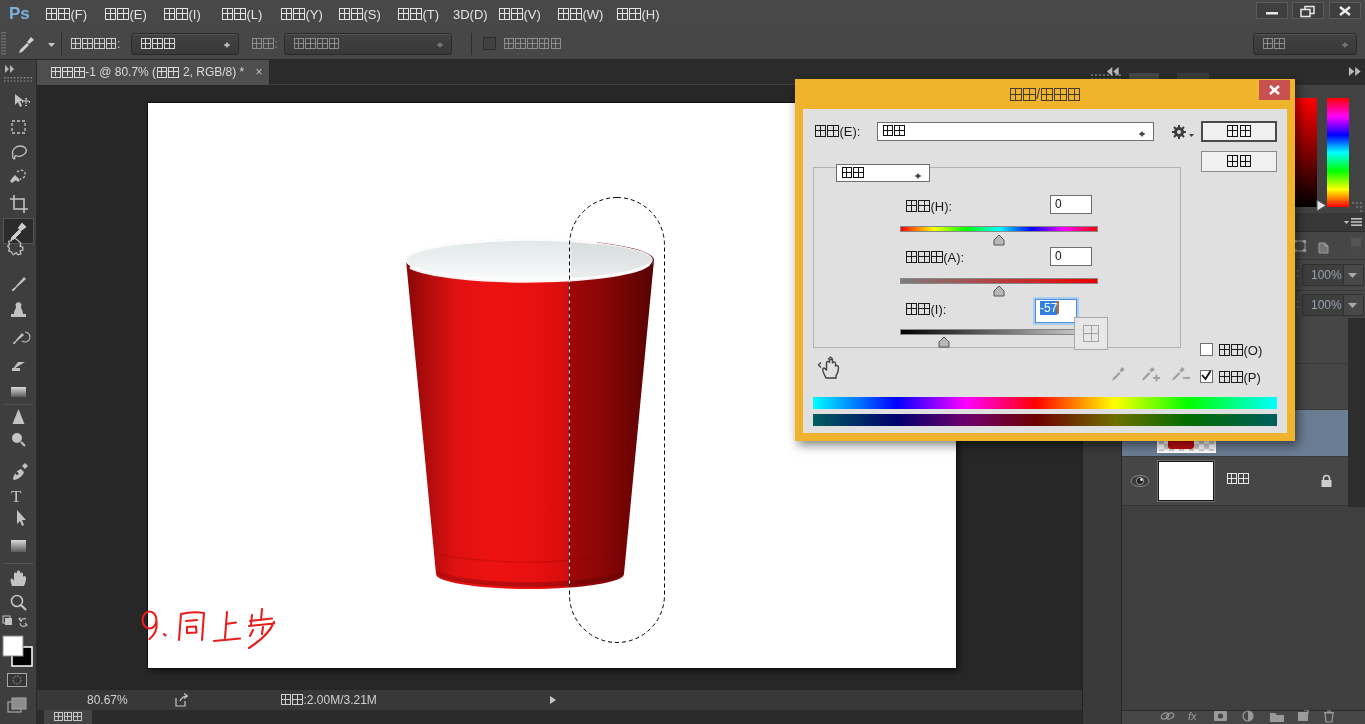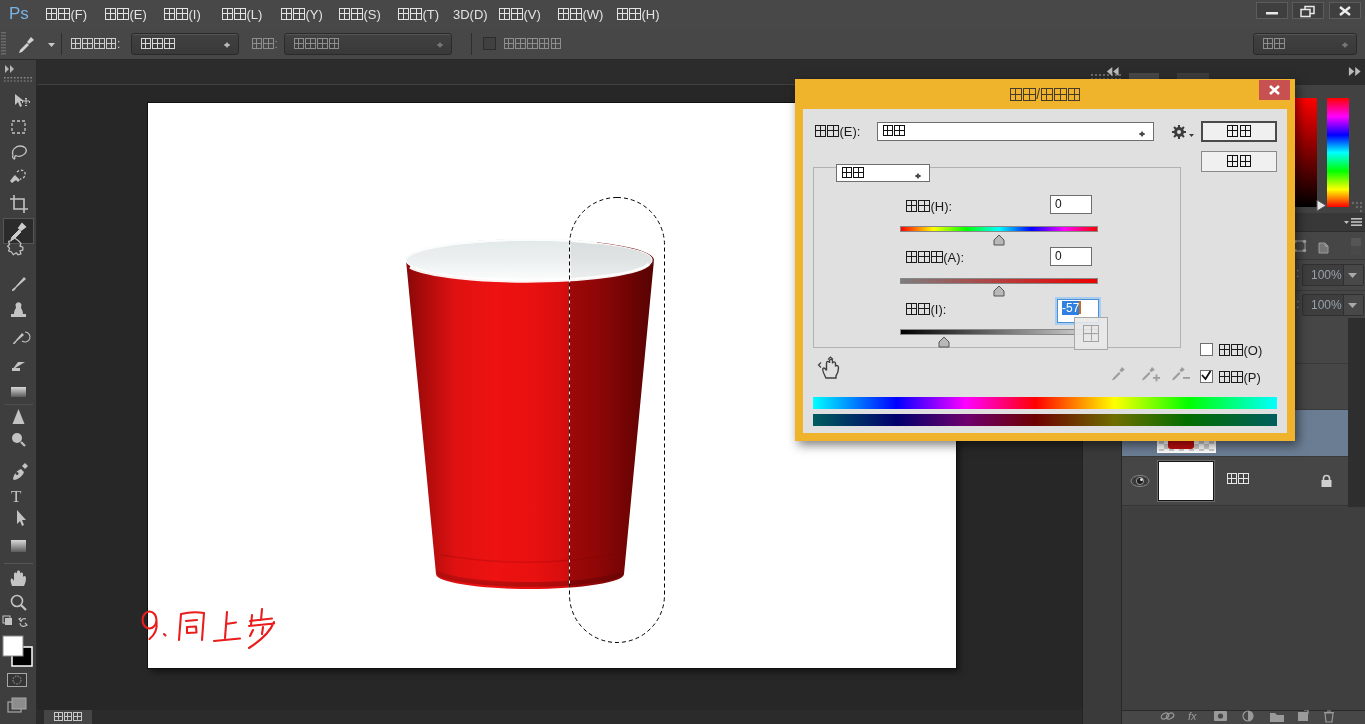--- a/index.html
+++ b/index.html
@@ -10,21 +10,21 @@
  linear-gradient(currentColor,currentColor) 50% 0/100% 1px,
  linear-gradient(currentColor,currentColor) 50% 48%/86% 1px,
  linear-gradient(currentColor,currentColor) 50% 100%/100% 1px,
  linear-gradient(currentColor,currentColor) 0 50%/1px 100%,
  linear-gradient(currentColor,currentColor) 100% 50%/1px 100%,
  linear-gradient(currentColor,currentColor) 50% 52%/1px 86%;
  background-repeat:no-repeat}
 
 #menubar{position:absolute;left:0;top:0;width:1365px;height:28px;background:#484848;color:#e3e3e3;font-size:13px}
 #menubar .mi{position:absolute;top:7px;white-space:nowrap}
-#pslogo{position:absolute;left:9px;top:4px;color:#7ab3e2;font-weight:normal;font-size:17px;letter-spacing:0px}
+#pslogo{position:absolute;left:9px;top:4px;color:#7ab3e2;font-weight:bold;font-size:17px;letter-spacing:0px}
 #winbtns{position:absolute;right:4px;top:2px}
 #winbtns .wb{display:inline-block;width:32px;height:17px;background:#3f3f3f;border:1px solid #5c5c5c;margin-left:1px;position:relative}
 #optionsbar{position:absolute;left:0;top:28px;width:1365px;height:32px;background:#474747;border-bottom:1px solid #282828;color:#cecece;font-size:12px}
 .ddark{position:absolute;height:22px;background:linear-gradient(#414141,#393939);border:1px solid #2a2a2a;border-radius:3px;color:#d8d8d8;font-size:12px;line-height:20px;padding-left:8px;box-shadow:inset 0 1px 0 #555}
 .updn{position:absolute;right:6px;top:4px;width:9px;height:14px}
 .updn:before{content:"";position:absolute;left:1px;top:1px;border:3.5px solid transparent;border-bottom:4px solid #b9b9b9}
 .updn:after{content:"";position:absolute;left:1px;bottom:1px;border:3.5px solid transparent;border-top:4px solid #b9b9b9}
 .dim{color:#8d8d8d!important}
 .dim .updn:before{border-bottom-color:#777}
 .dim .updn:after{border-top-color:#777}
@@ -121,20 +121,21 @@
   <div class="ddark" style="left:131px;top:5px;width:108px"><span class="c"></span><span class="c"></span><span class="c"></span><span class="updn"></span></div>
   <span class="abs dim" style="left:251px;top:9px"><span class="c"></span><span class="c"></span>:</span>
   <div class="ddark dim" style="left:284px;top:5px;width:168px"><span class="c"></span><span class="c"></span><span class="c"></span><span class="c"></span><span class="updn"></span></div>
   <span class="abs" style="left:471px;top:5px;width:1px;height:22px;background:#2e2e2e"></span>
   <span class="abs" style="left:483px;top:9px;width:13px;height:13px;background:#414141;border:1px solid #2c2c2c"></span>
   <span class="abs dim" style="left:503px;top:9px"><span class="c"></span><span class="c"></span><span class="c"></span><span class="c"></span><span class="c"></span></span>
   <div class="ddark dim" style="left:1253px;top:5px;width:104px"><span class="c"></span><span class="c"></span><span class="updn"></span></div>
 </div>
 
 <div id="tabbar"></div>
+<div id="doctab"><span class="c"></span><span class="c"></span><span class="c"></span>-1 @ 80.7% (<span class="c"></span><span class="c"></span> 2, RGB/8) * <span style="margin-left:8px;color:#c0c0c0">×</span></div>
 <div id="dockhead">
   <div class="abs" style="left:47px;top:13px;width:30px;height:12px;background:#474747"></div>
   <div class="abs" style="left:95px;top:13px;width:32px;height:12px;background:#3d3d3d"></div>
   <div class="abs" style="left:9px;top:14px;width:30px;height:10px;background:
    repeating-linear-gradient(90deg,#6a6a6a 0 2px,transparent 2px 4px) 0 0/100% 2px no-repeat,
    repeating-linear-gradient(90deg,#5a5a5a 0 2px,transparent 2px 4px) 0 4px/100% 2px no-repeat"></div>
   <svg class="abs" style="left:24px;top:7px" width="16" height="10">
         <path d="M7,0 l-6,5 6,5 z M14,0 l-6,5 6,5 z" fill="#b9b9b9" transform="scale(.9)"></path>
       </svg>
   <svg class="abs" style="left:266px;top:7px" width="16" height="10">
@@ -376,20 +377,33 @@
           <path d="M90,1 a5,5 0 0 1 0,10 z" fill="#9a9a9a" stroke="none"></path>
       <path d="M112,3 l5,0 2,2 7,0 0,7 -14,0 z" fill="#9a9a9a" stroke="none"></path>
       <rect x="140" y="2" width="10" height="9" fill="#9a9a9a" stroke="none"></rect>
           <path d="M146,0 l4,0 0,4" stroke="#9a9a9a"></path>
       <path d="M167,3 l8,0 -1,9 -6,0 z M166,2.5 l10,0 M169,1 l4,0" stroke="#9a9a9a"></path>
     </g>
   </svg>
 </div>
 
 
+<div id="statusbar">
+  <span class="abs" style="left:50px;top:3px">80.67%</span>
+  <span class="abs" style="left:243px;top:3px;color:#cfcfcf"><span class="c"></span><span class="c"></span>:2.00M/3.21M</span>
+  <svg class="abs" style="left:138px;top:3px" width="16" height="14">
+        <g stroke="#c5c5c5" fill="none" stroke-width="1.2">
+          <path d="M1,5 l0,8 9,0 0,-5"></path>
+          <path d="M5,8 c2,-4 4,-5 7,-5 m-3,-2.5 l3.5,2.5 -3.5,2.5"></path>
+        </g>
+      </svg>
+  <svg class="abs" style="left:511px;top:5px" width="10" height="10">
+        <path d="M2,1 l6,4 -6,4 z" fill="#c5c5c5"></path>
+      </svg>
+</div>
 <div id="timeline">
       <div id="tltab"><span class="c"></span><span class="c"></span><span class="c"></span></div>
     </div>
 
 <div id="dlg">
   <div id="dlgtitle"><span class="c"></span><span class="c"></span>/<span class="c"></span><span class="c"></span><span class="c"></span></div>
   <div id="dlgclose">
         <svg width="31" height="20" style="display:block">
           <path d="M11,6 l9,8 M20,6 l-9,8" stroke="#fff" stroke-width="2.6"></path>
         </svg>
@@ -411,21 +425,21 @@
     <div class="btn" style="left:398px;top:42px"><span class="c"></span><span class="c"></span></div>
     <div class="gb" style="left:10px;top:58px;width:368px;height:181px"></div>
     <div class="inp" style="left:33px;top:55px;width:94px;height:18px"><span class="c"></span><span class="c"></span><span class="updn" style="filter:brightness(.4)"></span></div>
     <span class="abs" style="left:102px;top:90px"><span class="c"></span><span class="c"></span>(H):</span>
     <div class="inp" style="left:247px;top:86px;width:42px;height:19px">0</div>
     <div class="track" style="left:97px;top:117px;width:198px;background:linear-gradient(to right,#f00,#ff0,#0f0,#0ff,#00f,#f0f,#f00)"></div>
     <span class="abs" style="left:102px;top:141px"><span class="c"></span><span class="c"></span><span class="c"></span>(A):</span>
     <div class="inp" style="left:247px;top:138px;width:42px;height:19px">0</div>
     <div class="track" style="left:97px;top:169px;width:198px;background:linear-gradient(to right,#7d7d7d,#e00)"></div>
     <span class="abs" style="left:102px;top:193px"><span class="c"></span><span class="c"></span>(I):</span>
-    <div class="inp" style="left:254px;top:190px;width:42px;height:24px;border-color:#4a90d9;box-shadow:0 0 0 2px #a8cdef"><span style="background:#2f80e0;color:#fff">-57</span><span style="display:inline-block;width:2px;height:13px;background:#c86a1e;vertical-align:-2px"></span></div>
+    <div class="inp" style="left:232px;top:190px;width:42px;height:24px;border-color:#4a90d9;box-shadow:0 0 0 2px #a8cdef"><span style="background:#2f80e0;color:#fff">-57</span><span style="display:inline-block;width:2px;height:13px;background:#c86a1e;vertical-align:-2px"></span></div>
     <div class="track" style="left:97px;top:220px;width:198px;background:linear-gradient(to right,#000,#ddd)"></div>
     <svg class="abs" style="left:189px;top:125px" width="14" height="12">
           <path d="M7,1 l5,5 0,5 -10,0 0,-5 z" fill="#b8b8b8" stroke="#555"></path>
         </svg>
     <svg class="abs" style="left:189px;top:176px" width="14" height="12">
           <path d="M7,1 l5,5 0,5 -10,0 0,-5 z" fill="#b8b8b8" stroke="#555"></path>
         </svg>
     <svg class="abs" style="left:134px;top:227px" width="14" height="12">
           <path d="M7,1 l5,5 0,5 -10,0 0,-5 z" fill="#b8b8b8" stroke="#555"></path>
         </svg>

